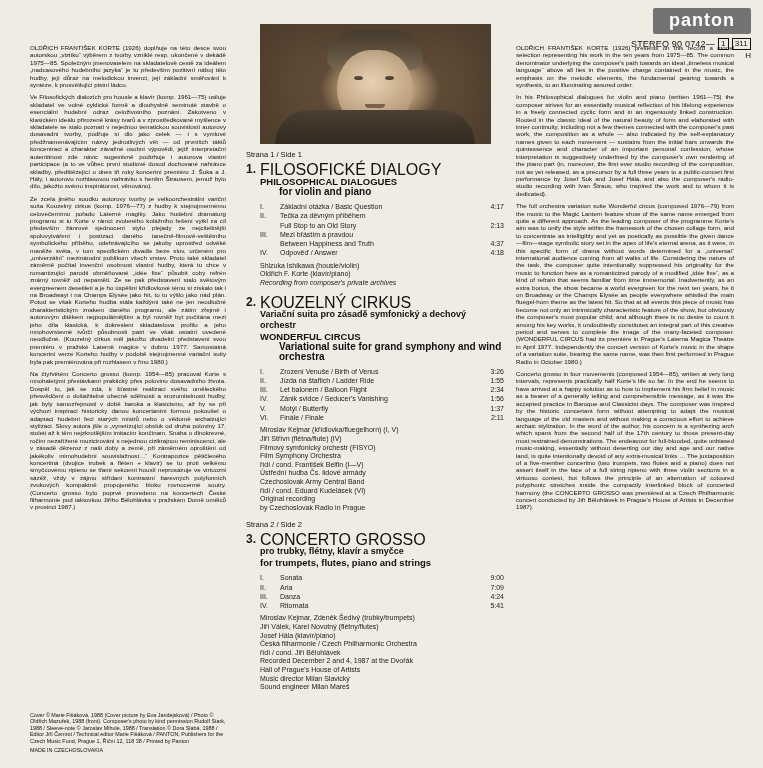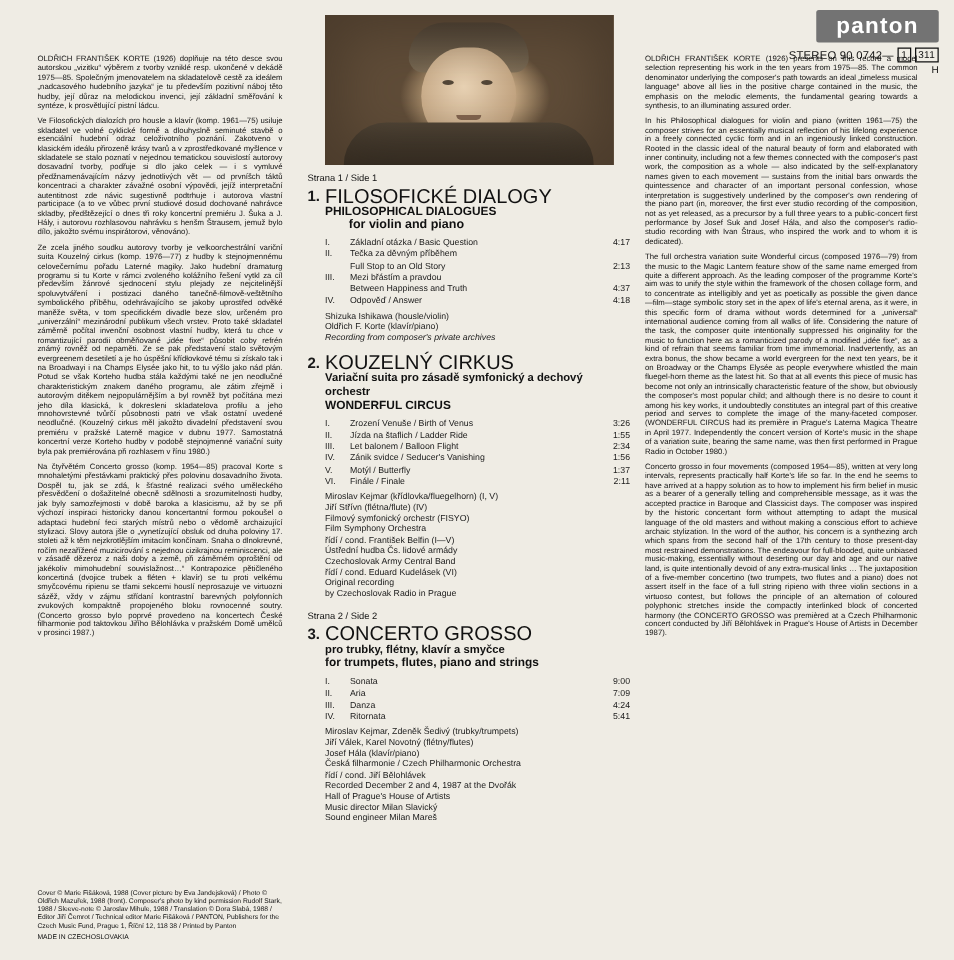--- a/index.html
+++ b/index.html
@@ -36,21 +36,21 @@
     position:absolute;top:44px;
     font-size:6.2px;line-height:7.4px;text-align:justify;
     color:#111;
   }
   .col-left{left:30px;width:196px;}
   .col-right{left:516px;width:218px;}
   .col p{margin:0 0 5px 0;}
 
   
   .center{
-    position:absolute;left:246px;top:12px;width:258px;
+    position:absolute;left:246px;top:24px;width:258px;
   }
   .photo{
     width:231px;height:120px;margin:0 auto;
     background:
       radial-gradient(ellipse 60px 42px at 52% 54%, #dcc6a6 0%, #c9ab85 48%, #8d7558 78%, #5f4c38 100%),
       linear-gradient(180deg,#b9a489 0%, #7d6a52 100%);
     position:relative;overflow:hidden;border:0;
   }
   .photo .hair{
     position:absolute;left:50%;top:6px;transform:translateX(-50%);
@@ -197,20 +197,21 @@
       </div>
     </div>
 
     <div class="work">
       <div class="work-head">
         <div class="work-num">2.</div>
         <div class="work-titles">
           <div class="t-cz">KOUZELNÝ CIRKUS</div>
           <div class="t-cz2">Variační suita pro zásadě symfonický a dechový orchestr</div>
           <div class="t-en">WONDERFUL CIRCUS</div>
+          <div class="t-en2">Variational suite for grand symphony and wind orchestra</div>
         </div>
       </div>
       <div class="tracks">
         <div class="trk">
             <span class="rn">I.</span>
             <span class="nm">Zrození Venuše / Birth of Venus</span>
             <span class="tm">3:26</span>
           </div>
         <div class="trk">
             <span class="rn">II.</span>

